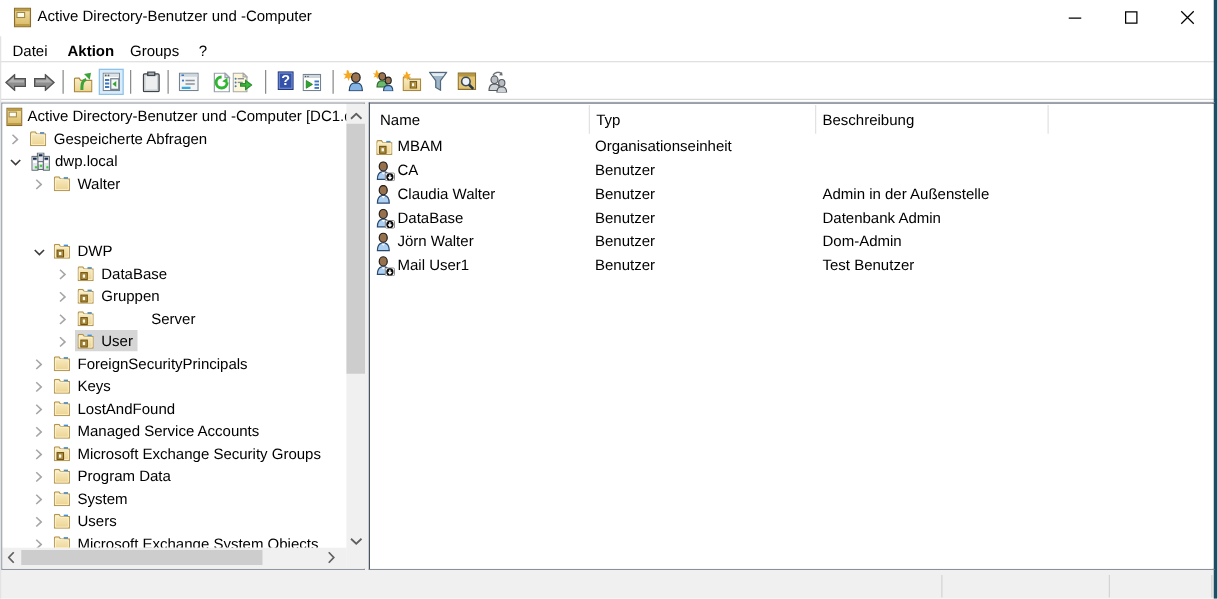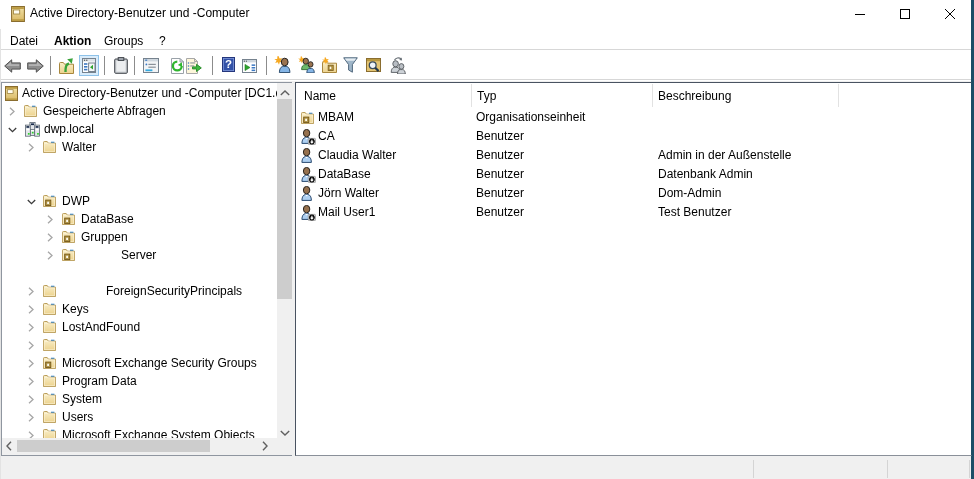--- a/index.html
+++ b/index.html
@@ -330,28 +330,38 @@
   </div>
   <div class="trow" style="top:163px;">
     <svg style="left:44.5px; top:4.5px;" width="6" height="9" viewBox="0 0 6 9">
         <use href="#chevR"></use>
       </svg>
     <svg style="left:60px; top:3px;" width="13" height="12" viewBox="0 0 13 12">
         <use href="#ou"></use>
       </svg>
     <span style="left:79px;margin-left:40px;">Server</span>
   </div>
+  <div class="trow" style="top:181px;">
+    <div style="position:absolute; left:58px; top:0; width:50px; height:17px; background:#d6d6d6;"></div>
+    <svg style="left:44.5px; top:4.5px;" width="6" height="9" viewBox="0 0 6 9">
+        <use href="#chevR"></use>
+      </svg>
+    <svg style="left:60px; top:3px;" width="13" height="12" viewBox="0 0 13 12">
+        <use href="#ou"></use>
+      </svg>
+    <span style="left:79px;">User</span>
+  </div>
   <div class="trow" style="top:199px;">
     <svg style="left:25.5px; top:4.5px;" width="6" height="9" viewBox="0 0 6 9">
         <use href="#chevR"></use>
       </svg>
     <svg style="left:41px; top:3px;" width="13" height="12" viewBox="0 0 13 12">
         <use href="#folder"></use>
       </svg>
-    <span style="left:60px;margin-left:44px;">ForeignSecurityPrincipals</span>
+    <span style="left:60px;">ForeignSecurityPrincipals</span>
   </div>
   <div class="trow" style="top:217px;">
     <svg style="left:25.5px; top:4.5px;" width="6" height="9" viewBox="0 0 6 9">
         <use href="#chevR"></use>
       </svg>
     <svg style="left:41px; top:3px;" width="13" height="12" viewBox="0 0 13 12">
         <use href="#folder"></use>
       </svg>
     <span style="left:60px;">Keys</span>
   </div>
@@ -364,20 +374,21 @@
       </svg>
     <span style="left:60px;">LostAndFound</span>
   </div>
   <div class="trow" style="top:253px;">
     <svg style="left:25.5px; top:4.5px;" width="6" height="9" viewBox="0 0 6 9">
         <use href="#chevR"></use>
       </svg>
     <svg style="left:41px; top:3px;" width="13" height="12" viewBox="0 0 13 12">
         <use href="#folder"></use>
       </svg>
+    <span style="left:60px;">Managed Service Accounts</span>
   </div>
   <div class="trow" style="top:271px;">
     <svg style="left:25.5px; top:4.5px;" width="6" height="9" viewBox="0 0 6 9">
         <use href="#chevR"></use>
       </svg>
     <svg style="left:41px; top:3px;" width="13" height="12" viewBox="0 0 13 12">
         <use href="#ou"></use>
       </svg>
     <span style="left:60px;">Microsoft Exchange Security Groups</span>
   </div>

